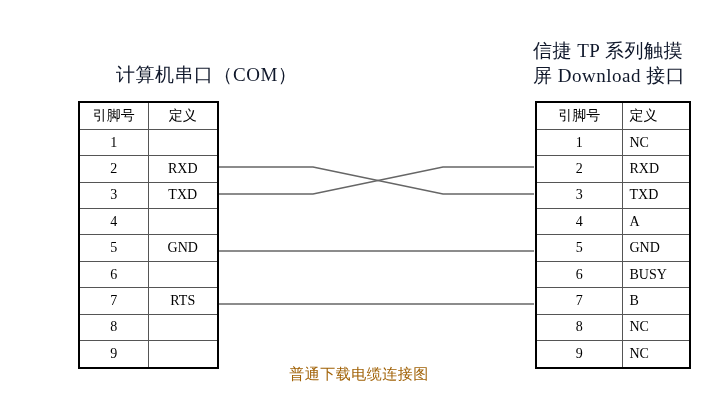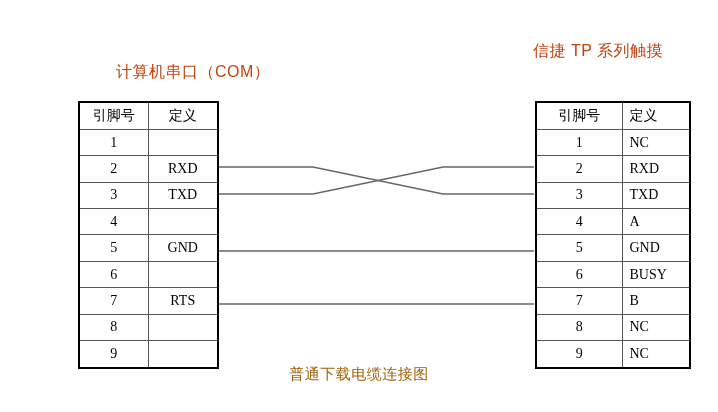--- a/index.html
+++ b/index.html
@@ -12,23 +12,23 @@
     width: 718px;
     height: 412px;
     background: #ffffff;
     font-family: "Liberation Serif", "DejaVu Serif", serif;
     overflow: hidden;
   }
 
   
   .title {
     position: absolute;
-    font-family: Liberation Sans, sans-serif;
-    font-size: 16px;
-    color: #c2410c;
+    font-family: Liberation Serif, serif;
+    font-size: 19px;
+    color: #0f172a;
     white-space: nowrap;
     letter-spacing: 0.5px;
   }
   #left-title  { left: 68px;  top: 62px; margin-left: 48px; }
   #right-title {
     left: 533px;
     top: 38px;
     line-height: 25px;
   }
   #right-title .tline { display: block; }
@@ -107,20 +107,21 @@
 </style>
 </head>
 <body>
 
 <div id="root">
 
   <div id="left-title" class="title">计算机串口（COM）</div>
 
   <div id="right-title" class="title">
     <span class="tline">信捷 TP 系列触摸</span>
+    <span class="tline">屏 Download 接口</span>
   </div>
 
   <div id="left-table" class="pin-table">
     <table>
       <tbody>
           <tr>
         <th class="col-pin">引脚号</th>
         <th class="col-def">定义</th>
       </tr>
       <tr>

